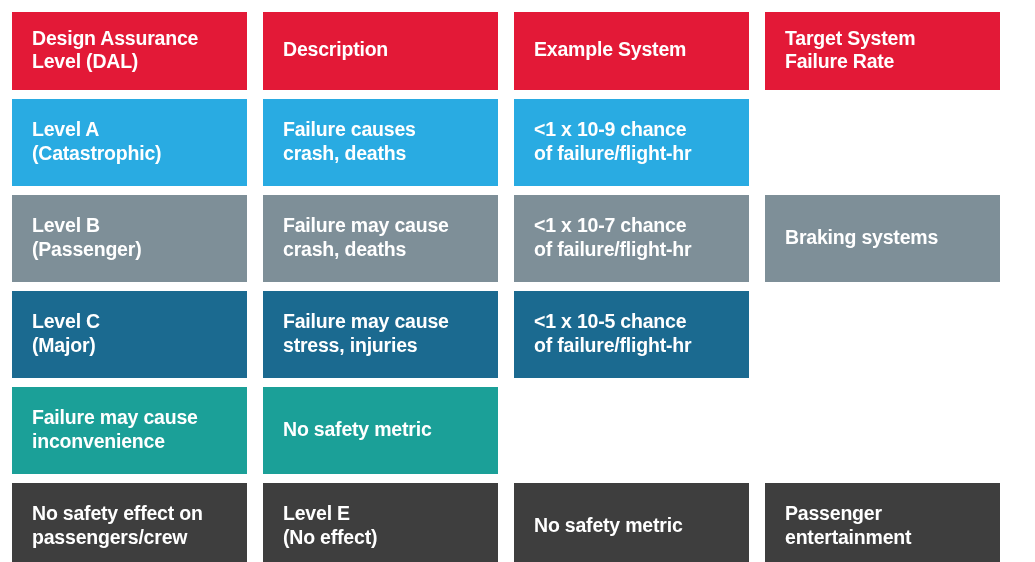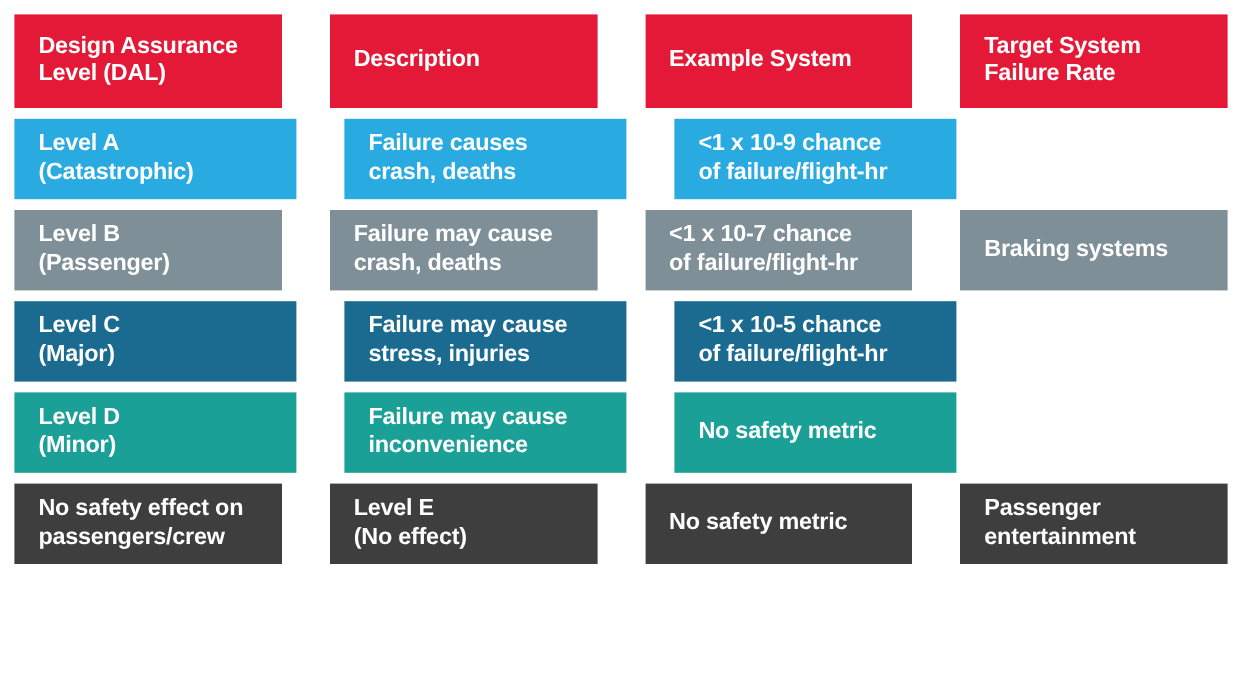--- a/index.html
+++ b/index.html
@@ -23,26 +23,26 @@
     box-sizing: border-box;
     padding: 12px 12px 12px 12px;
     display: flex;
     flex-direction: column;
     gap: 9px;
   }
 
   .table-row {
     display: flex;
     flex-direction: row;
-    gap: 40px;
+    gap: 16px;
     flex: 0 0 auto;
   }
 
   .table-row.header-row { height: 78px; }
-  .table-row.data-row   { height: 67px; }
+  .table-row.data-row   { height: 87px; }
 
   .cell {
     width: 235px;
     box-sizing: border-box;
     display: flex;
     align-items: center;
     padding: 6px 14px 8px 20px;
     color: #ffffff;
     font-weight: bold;
     font-size: 19.5px;
@@ -130,24 +130,20 @@
 stress, injuries</span>
     </div>
     <div class="cell">
       <span class="cell-text">&lt;1 x 10-5 chance
 of failure/flight-hr</span>
     </div>
   </div>
 
   <div class="table-row data-row row-d">
     <div class="cell">
-      <span class="cell-text">Level D
-(Minor)</span>
-    </div>
-    <div class="cell">
       <span class="cell-text">Failure may cause
 inconvenience</span>
     </div>
     <div class="cell">
       <span class="cell-text">No safety metric</span>
     </div>
   </div>
 
   <div class="table-row data-row row-e">
     <div class="cell">

